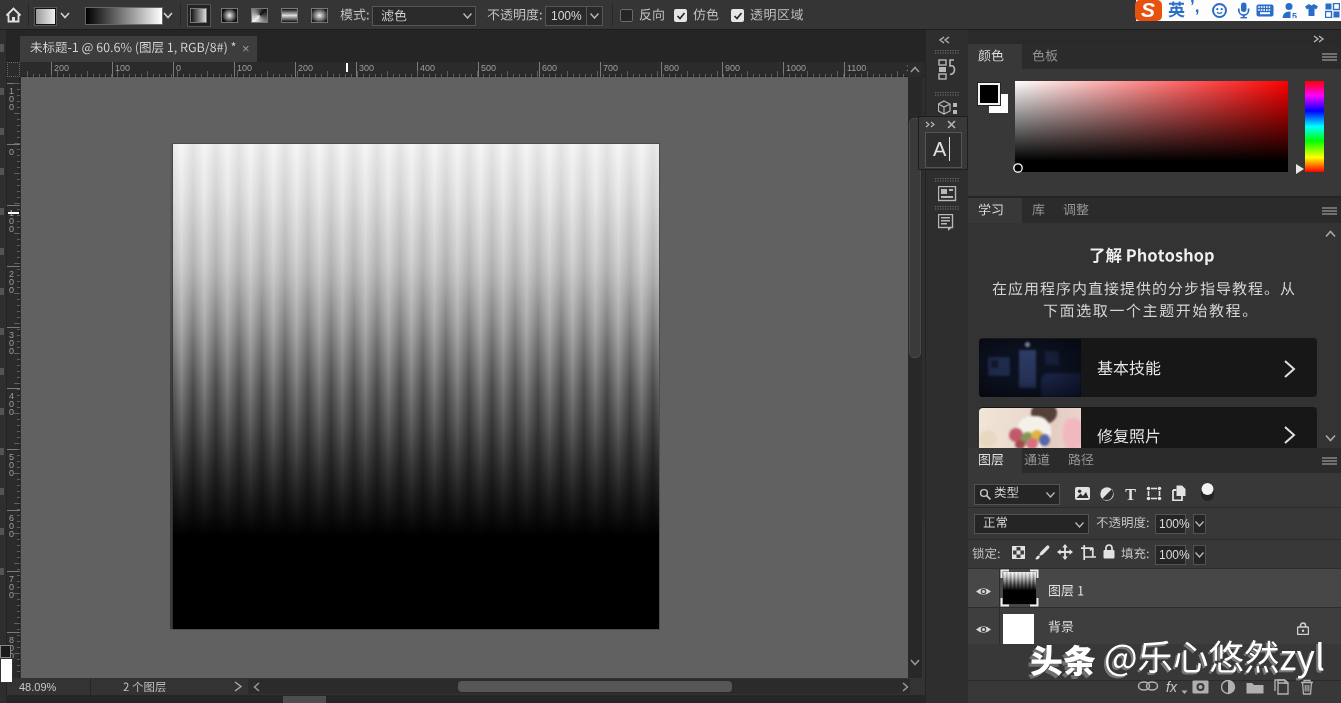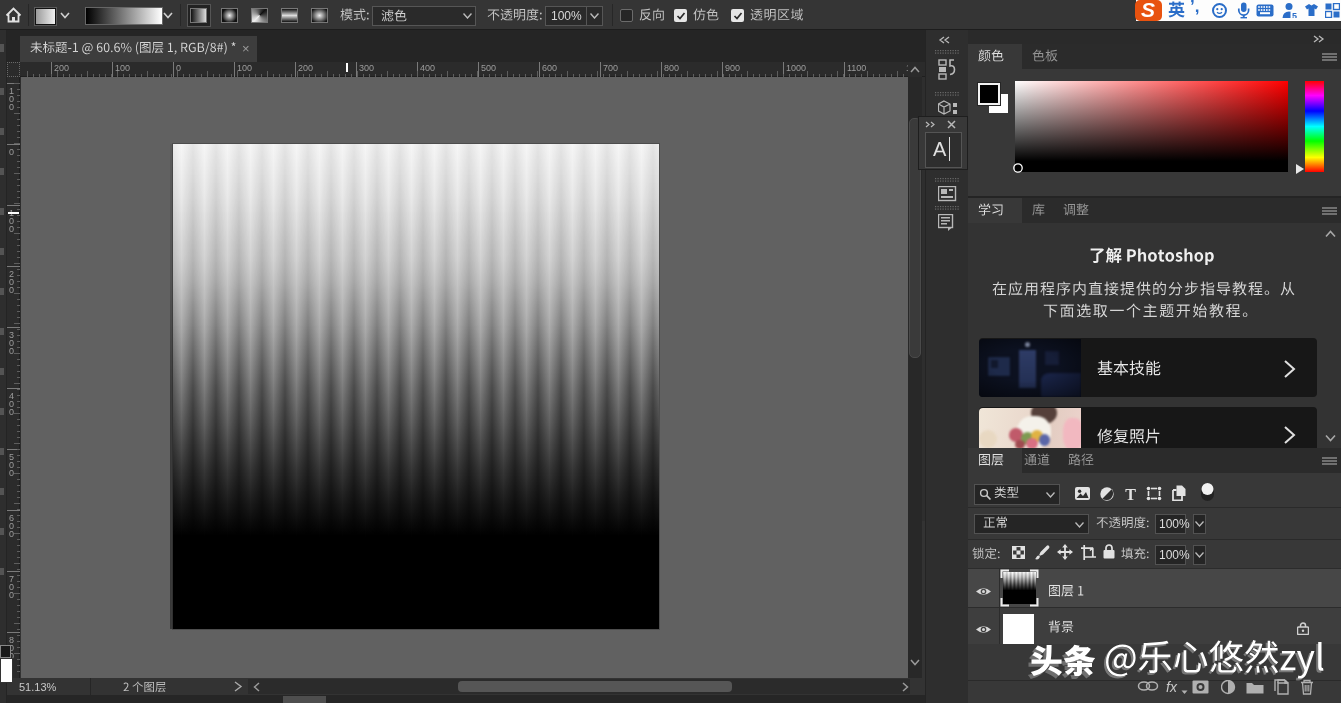--- a/index.html
+++ b/index.html
@@ -501,21 +501,21 @@
 <div class="abs" style="left:908px;top:62px;width:14px;height:16px;background:#2b2b2b"></div>
 <div class="abs" style="left:908px;top:77px;width:14px;height:601px;background:#282828"></div>
 <svg class="abs" style="left:910px;top:66px;" width="10" height="8">
       <path d="M1 6 L5 1.5 L9 6" stroke="#9a9a9a" stroke-width="1.5" fill="none"></path>
     </svg>
 <div class="abs" style="left:909px;top:118px;width:12px;height:240px;background:#3a3a3a;border:1px solid #4a4a4a;border-radius:5px"></div>
 <svg class="abs" style="left:910px;top:658px;" width="10" height="8">
       <path d="M1 2 L5 6.5 L9 2" stroke="#9a9a9a" stroke-width="1.5" fill="none"></path>
     </svg>
 <div class="abs" style="left:7px;top:678px;width:918px;height:17px;background:#333"></div>
-<div class="abs" style="left:19px;top:681px;white-space:pre;font-size:11px;color:#c8c8c8">51.13%</div>
+<div class="abs" style="left:19px;top:681px;white-space:pre;font-size:11px;color:#c8c8c8">48.09%</div>
 <div class="abs" style="left:90px;top:678px;width:1px;height:17px;background:#262626"></div>
 <svg style="position:absolute;left:123px;top:681px;overflow:visible" width="45" height="16">
       <path d="M0.5 10.1H5.8V9.2H3.5C3 9.2 2.5 9.3 2.1 9.3C4.1 7.4 5.4 5.7 5.4 4C5.4 2.5 4.5 1.5 2.9 1.5C1.9 1.5 1.1 2 0.5 2.8L1.1 3.4C1.5 2.8 2.1 2.4 2.8 2.4C3.9 2.4 4.4 3.1 4.4 4.1C4.4 5.5 3.2 7.2 0.5 9.5Z M14.2 3.8V11H15.1V3.8ZM14.8 0.4C13.6 2.4 11.5 4 9.4 5C9.6 5.2 9.9 5.5 10 5.8C11.8 4.9 13.5 3.6 14.7 2C16.2 3.8 17.8 4.9 19.5 5.8C19.6 5.5 19.9 5.2 20.1 5C18.3 4.2 16.7 3.1 15.2 1.3L15.5 0.8Z M24.8 6.9C25.7 7.1 26.9 7.5 27.5 7.8L27.9 7.2C27.2 6.9 26.1 6.6 25.1 6.4ZM23.6 8.4C25.2 8.6 27.2 9 28.3 9.4L28.7 8.8C27.6 8.4 25.6 8 24 7.8ZM21.4 1V11H22.3V10.6H30.1V11H31V1ZM22.3 9.8V1.7H30.1V9.8ZM25.2 2C24.6 2.9 23.7 3.8 22.7 4.4C22.9 4.5 23.1 4.8 23.3 4.9C23.6 4.7 24 4.4 24.3 4.1C24.7 4.5 25.1 4.8 25.6 5.1C24.6 5.6 23.5 5.9 22.5 6.1C22.6 6.3 22.8 6.6 22.9 6.8C24 6.6 25.2 6.2 26.3 5.6C27.3 6.1 28.3 6.5 29.4 6.7C29.5 6.5 29.8 6.2 29.9 6.1C28.9 5.9 27.9 5.6 27 5.2C27.9 4.6 28.6 3.9 29.1 3.2L28.6 2.9L28.5 2.9H25.5C25.6 2.7 25.8 2.5 25.9 2.2ZM24.8 3.6 24.9 3.6H27.9C27.5 4 26.9 4.4 26.3 4.8C25.7 4.4 25.2 4.1 24.8 3.6Z M35.5 4.9V5.6H42V4.9ZM34.4 1.8H41.3V3.1H34.4ZM33.5 1V4.4C33.5 6.2 33.4 8.8 32.3 10.6C32.5 10.7 32.9 10.9 33.1 11C34.2 9.1 34.4 6.3 34.4 4.4V3.9H42.1V1ZM35.3 10.9C35.6 10.7 36.2 10.7 41.2 10.3C41.4 10.6 41.5 10.9 41.6 11.1L42.4 10.8C42 10.1 41.2 8.8 40.6 7.9L39.8 8.3C40.1 8.7 40.5 9.2 40.8 9.6L36.3 9.9C36.9 9.3 37.6 8.5 38.1 7.6H42.8V6.9H34.7V7.6H37C36.5 8.5 35.8 9.3 35.6 9.5C35.4 9.8 35.2 10 35 10.1C35.1 10.3 35.2 10.7 35.3 10.9Z" fill="#c0c0c0"></path>
     </svg>
 <svg class="abs" style="left:233px;top:681px;" width="10" height="11">
       <path d="M2 1 L8 5.5 L2 10" stroke="#aaa" stroke-width="1.4" fill="none"></path>
     </svg>
 <div class="abs" style="left:248px;top:679px;width:662px;height:15px;background:#2b2b2b"></div>
 <svg class="abs" style="left:253px;top:682px;" width="8" height="10">
       <path d="M6 1 L1.5 5 L6 9" stroke="#9a9a9a" stroke-width="1.5" fill="none"></path>

